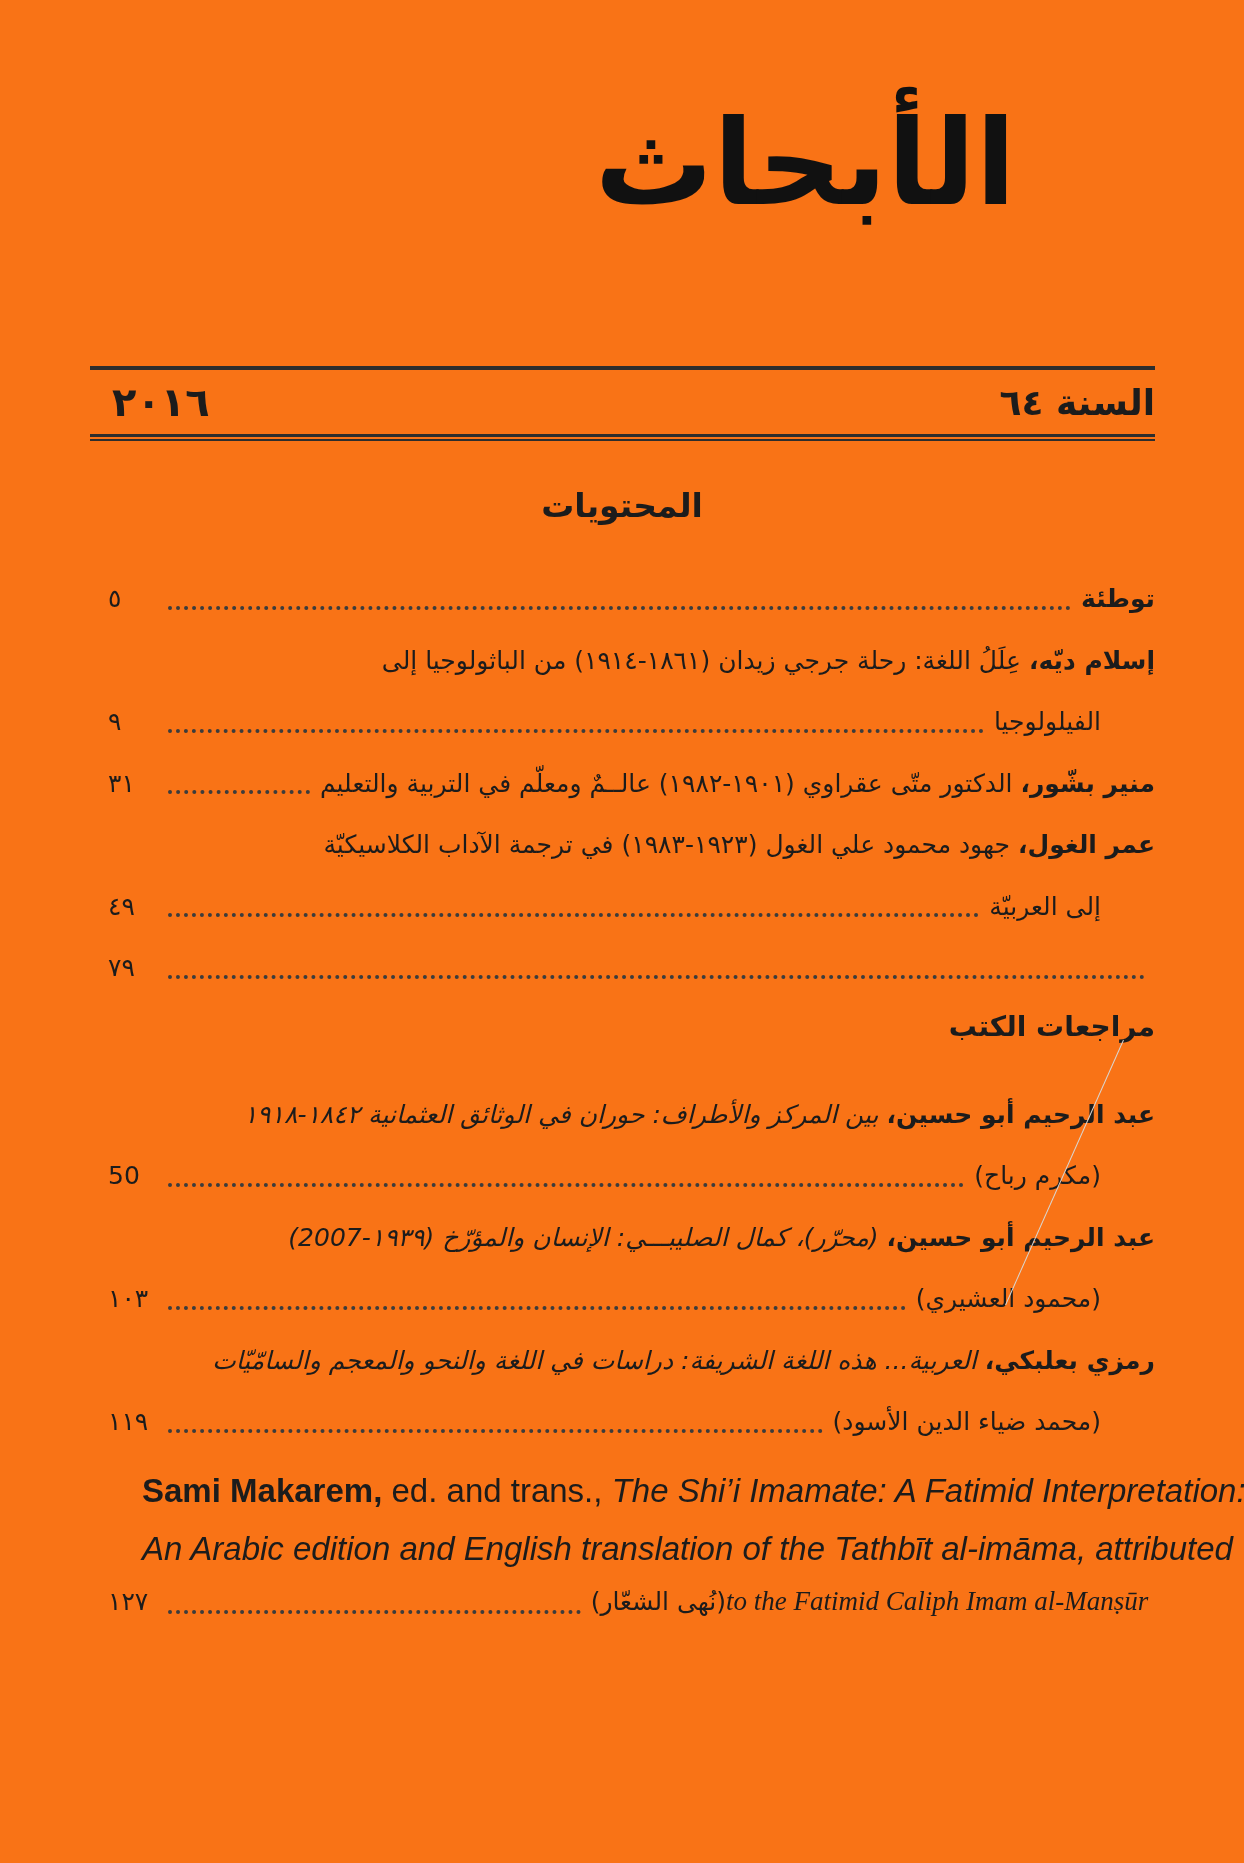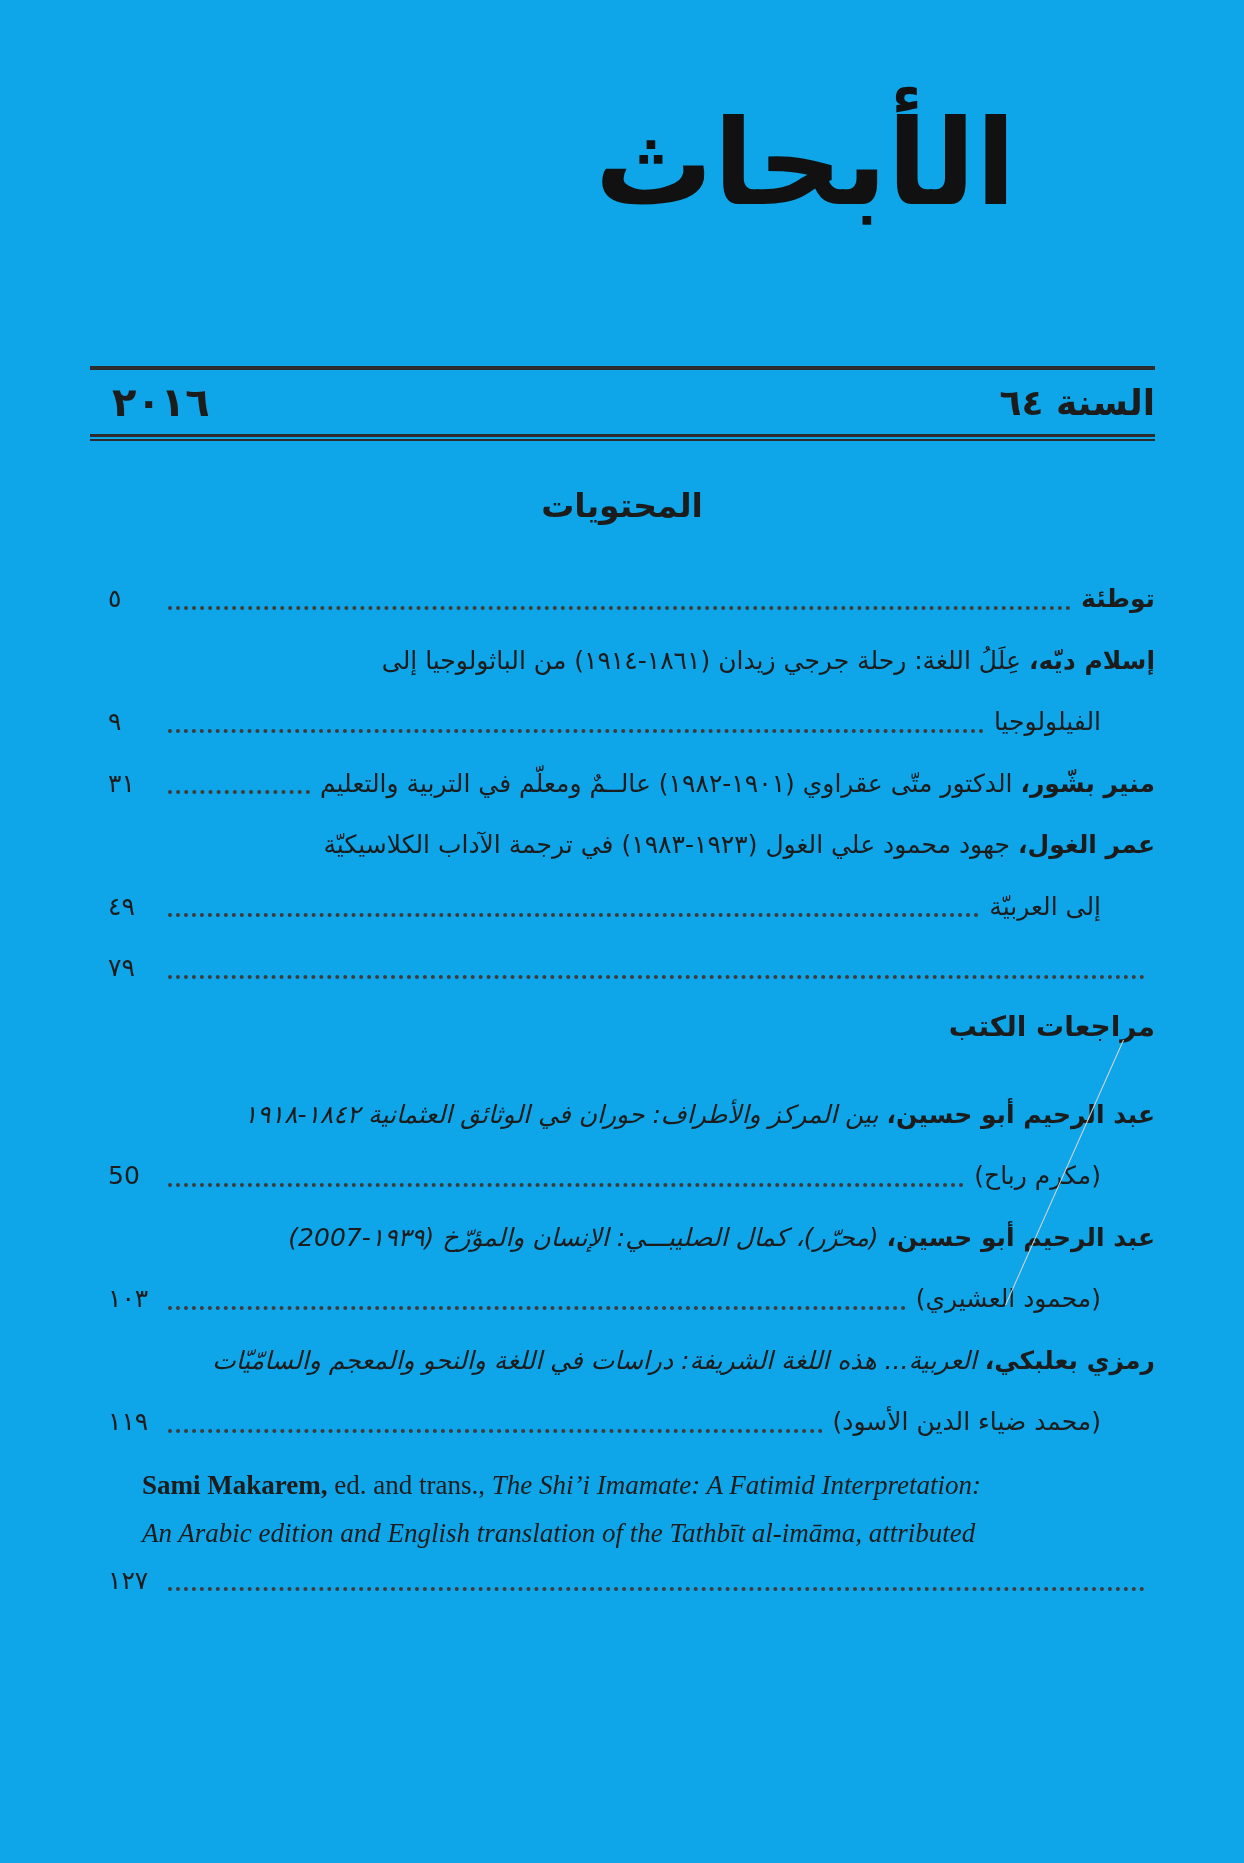--- a/index.html
+++ b/index.html
@@ -1,18 +1,18 @@
 <!DOCTYPE html>
 <html lang="ar"><head>
 <meta charset="utf-8">
 <style>
   html,body { margin:0; padding:0; background:#e8e8e6; }
   .page {
     width:1244px; height:1863px; margin:0 auto; position:relative;
-    background:#0ea5e9; color:#1c1c1c; overflow:hidden;
+    background:#f97316; color:#1c1c1c; overflow:hidden;
     font-family:"DejaVu Sans", sans-serif;
   }
   
   .logo-wrap { padding-top:78px; padding-right:228px; text-align:right; height:200px; }
   .logo {
     font-size:118px; font-weight:bold; line-height:1.45;
     letter-spacing:-2px; color:#111;
   }
   .rule-top { margin:88px 89px 0 90px; border-top:4px solid #2d2d2d; }
   .masthead {
@@ -36,21 +36,21 @@
   .leader {
     flex:1 1 auto; min-width:10px; align-self:flex-end;
     border-bottom:4px dotted #3c3c3c; margin:0 10px 10px 8px;
   }
   .pagenum { flex:0 0 auto; min-width:52px; text-align:left; direction:ltr; font-size:25px; }
   .section-header {
     direction:rtl; text-align:right; font-size:28px; font-weight:bold;
     margin:14px 0 52px 0;
   }
   
-  .en { direction:ltr; font-family:Liberation Serif, serif; font-size:27px; margin-bottom:5px; }
+  .en { direction:ltr; font-family:Liberation Sans, sans-serif; font-size:33px; margin-bottom:5px; }
   .en .txt { padding-left:34px; }
   .en2 { padding-left:52px; }
   .en-b { font-weight:bold; font-style:normal; }
   .mix-en { font-family:"Liberation Serif", serif; font-style:italic; font-size:27px; }
   
   .scratch {
     position:absolute; top:1040px; right:120px; width:1px; height:290px;
     background:#d8d6d2; transform:rotate(24deg); transform-origin:top;
   }
 </style>
@@ -141,18 +141,19 @@
       <span class="pagenum">١١٩</span>
     </div>
 
     <div class="t-row en">
       <span class="txt"><span class="en-b">Sami Makarem,</span><span> ed. and trans., </span><span class="it">The Shi’i Imamate: A Fatimid Interpretation:</span></span>
     </div>
     <div class="t-row en">
       <span class="txt en2 it">An Arabic edition and English translation of the Tathbīt al-imāma, attributed</span>
     </div>
     <div class="t-row">
+      <span class="txt"><span class="mix-en" dir="ltr">to the Fatimid Caliph Imam al-Manṣūr </span><span>(نُهى الشعّار)</span></span>
       <span class="leader"></span>
       <span class="pagenum">١٢٧</span>
     </div>
 
   </div>
 </div>
 
 </body></html>

